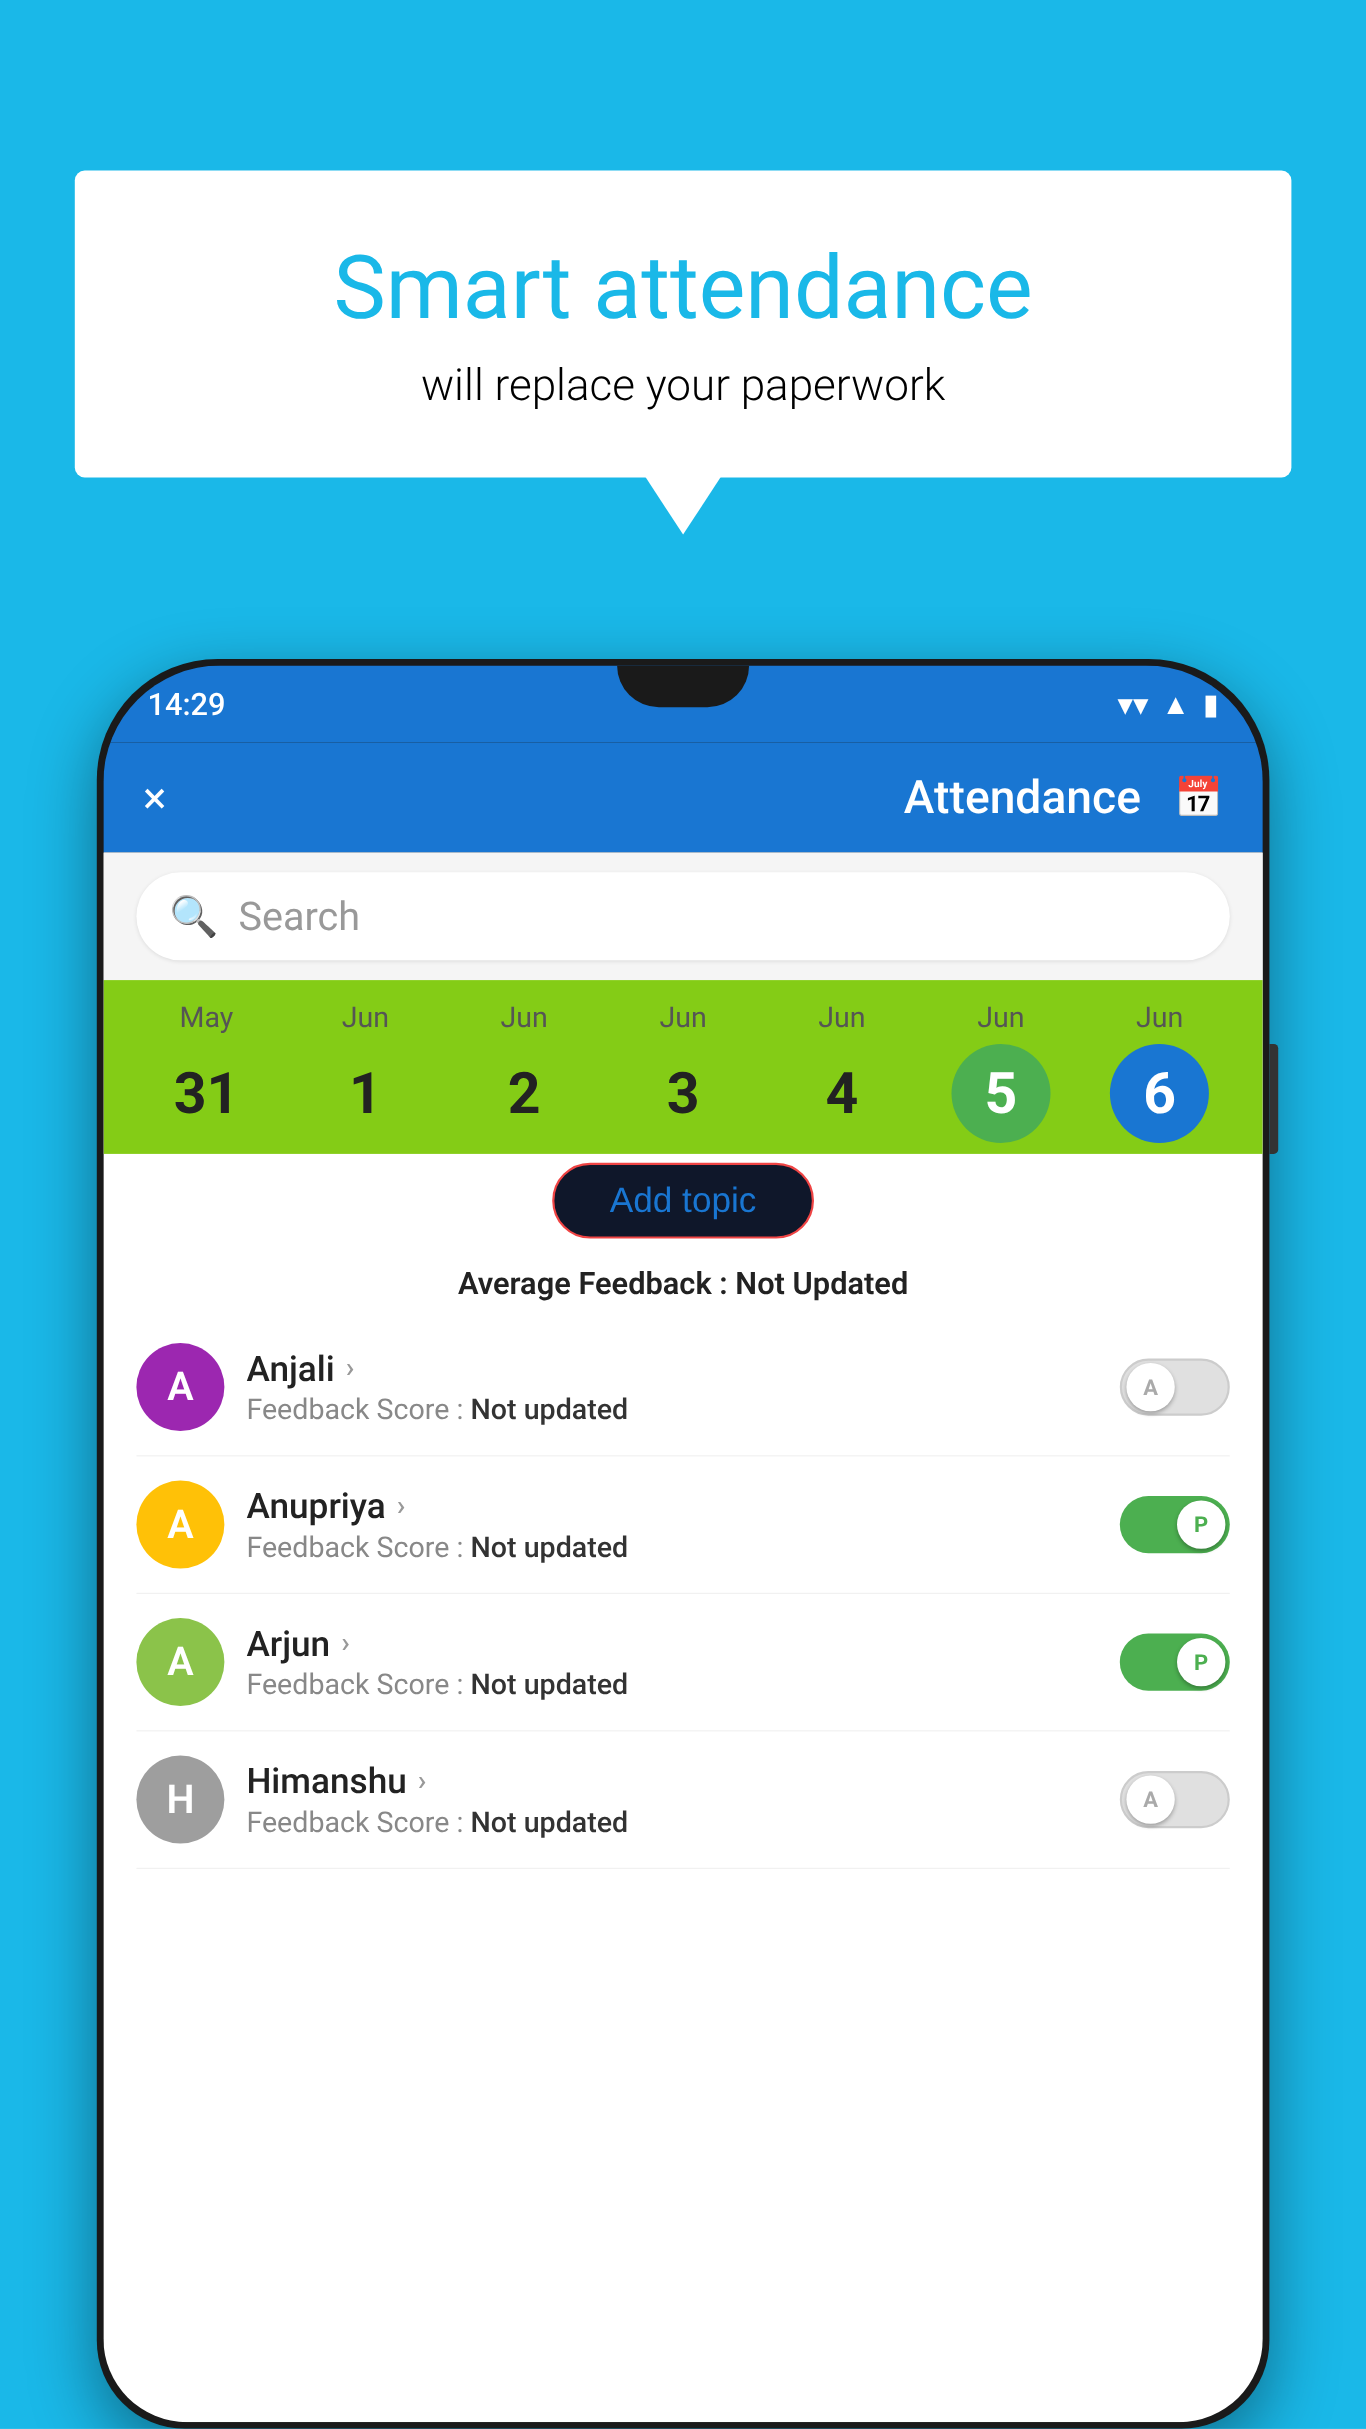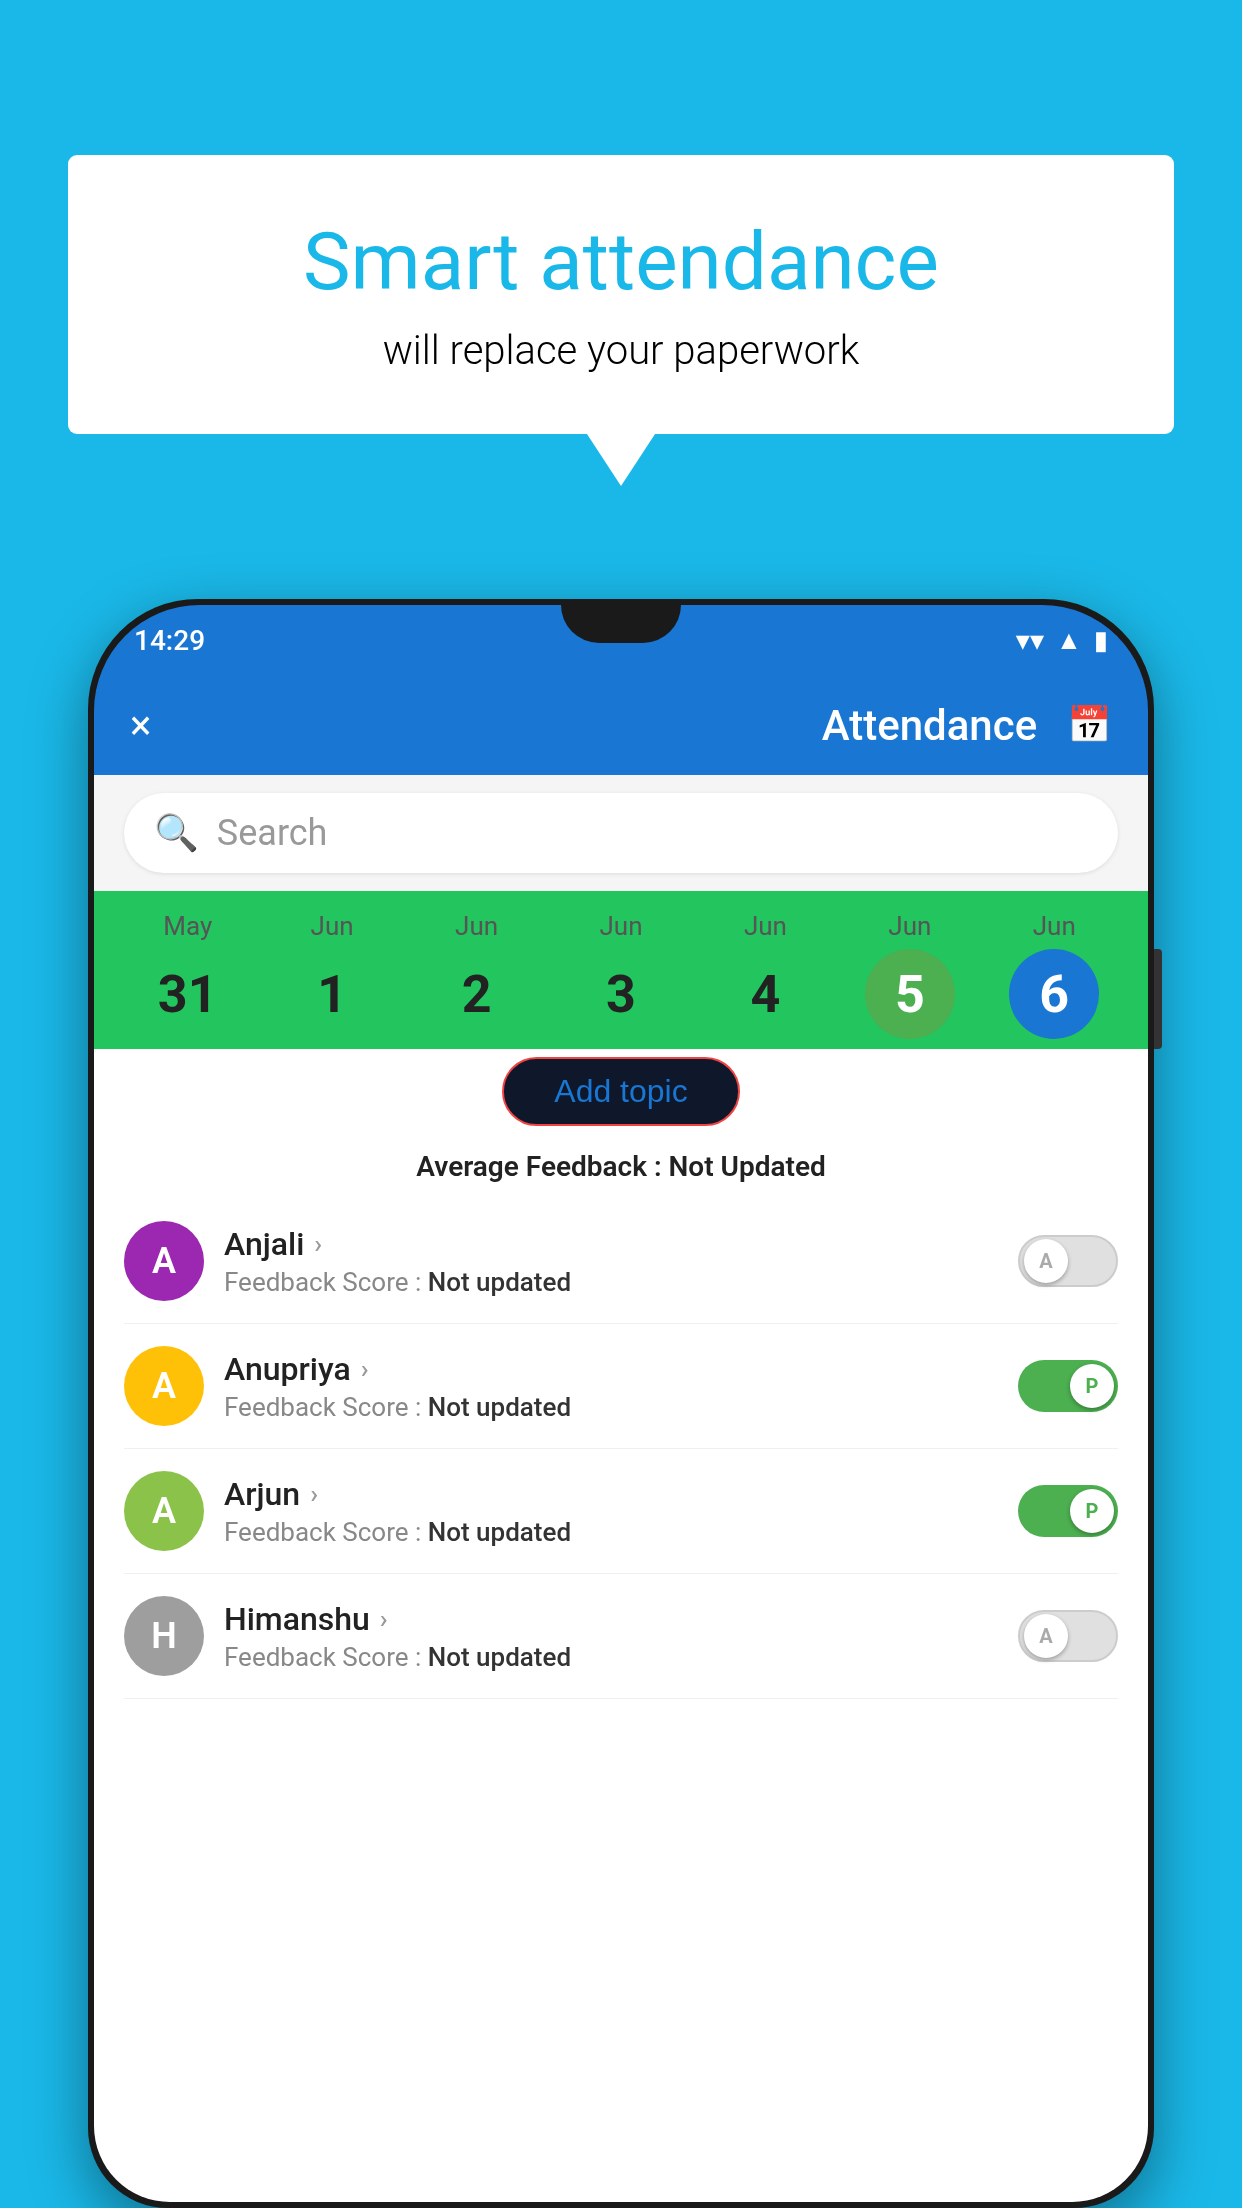--- a/index.html
+++ b/index.html
@@ -173,21 +173,21 @@
     .search-text {
       color: #999;
       font-size: 36px;
     }
 
     
     .calendar-strip {
       display: flex;
       padding: 20px 30px 10px;
       gap: 17px;
-      background: #22c55e;
+      background: #84cc16;
     }
 
     .calendar-day {
       flex: 1;
       display: flex;
       flex-direction: column;
       align-items: center;
       gap: 8px;
     }
 

